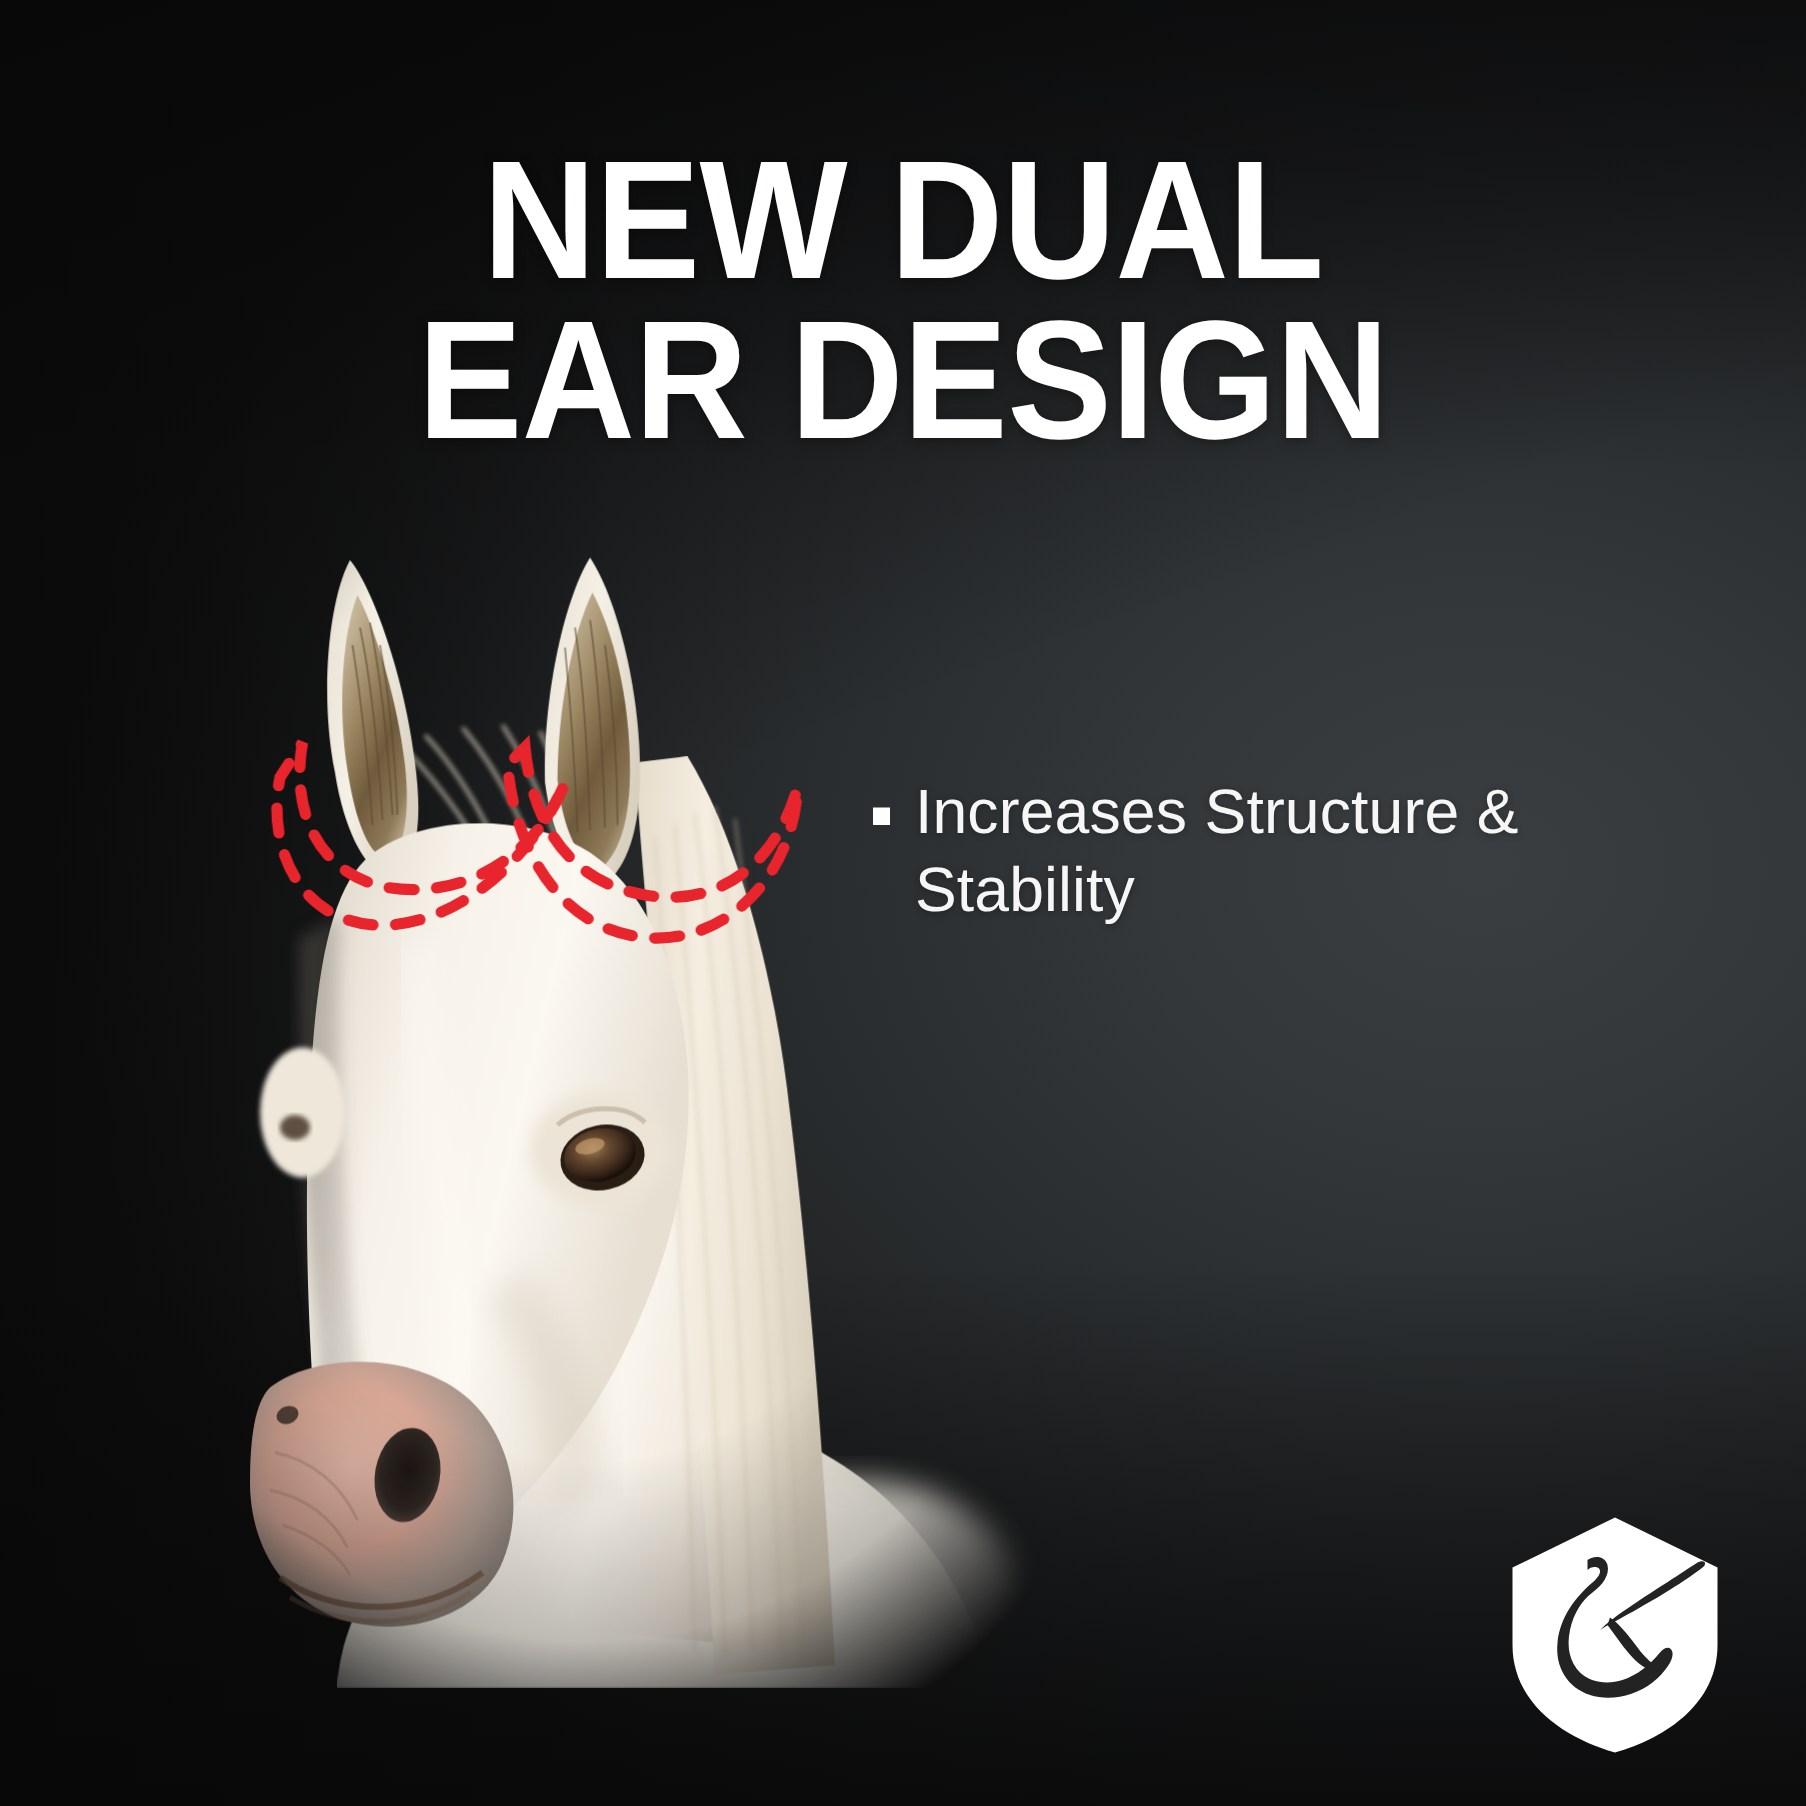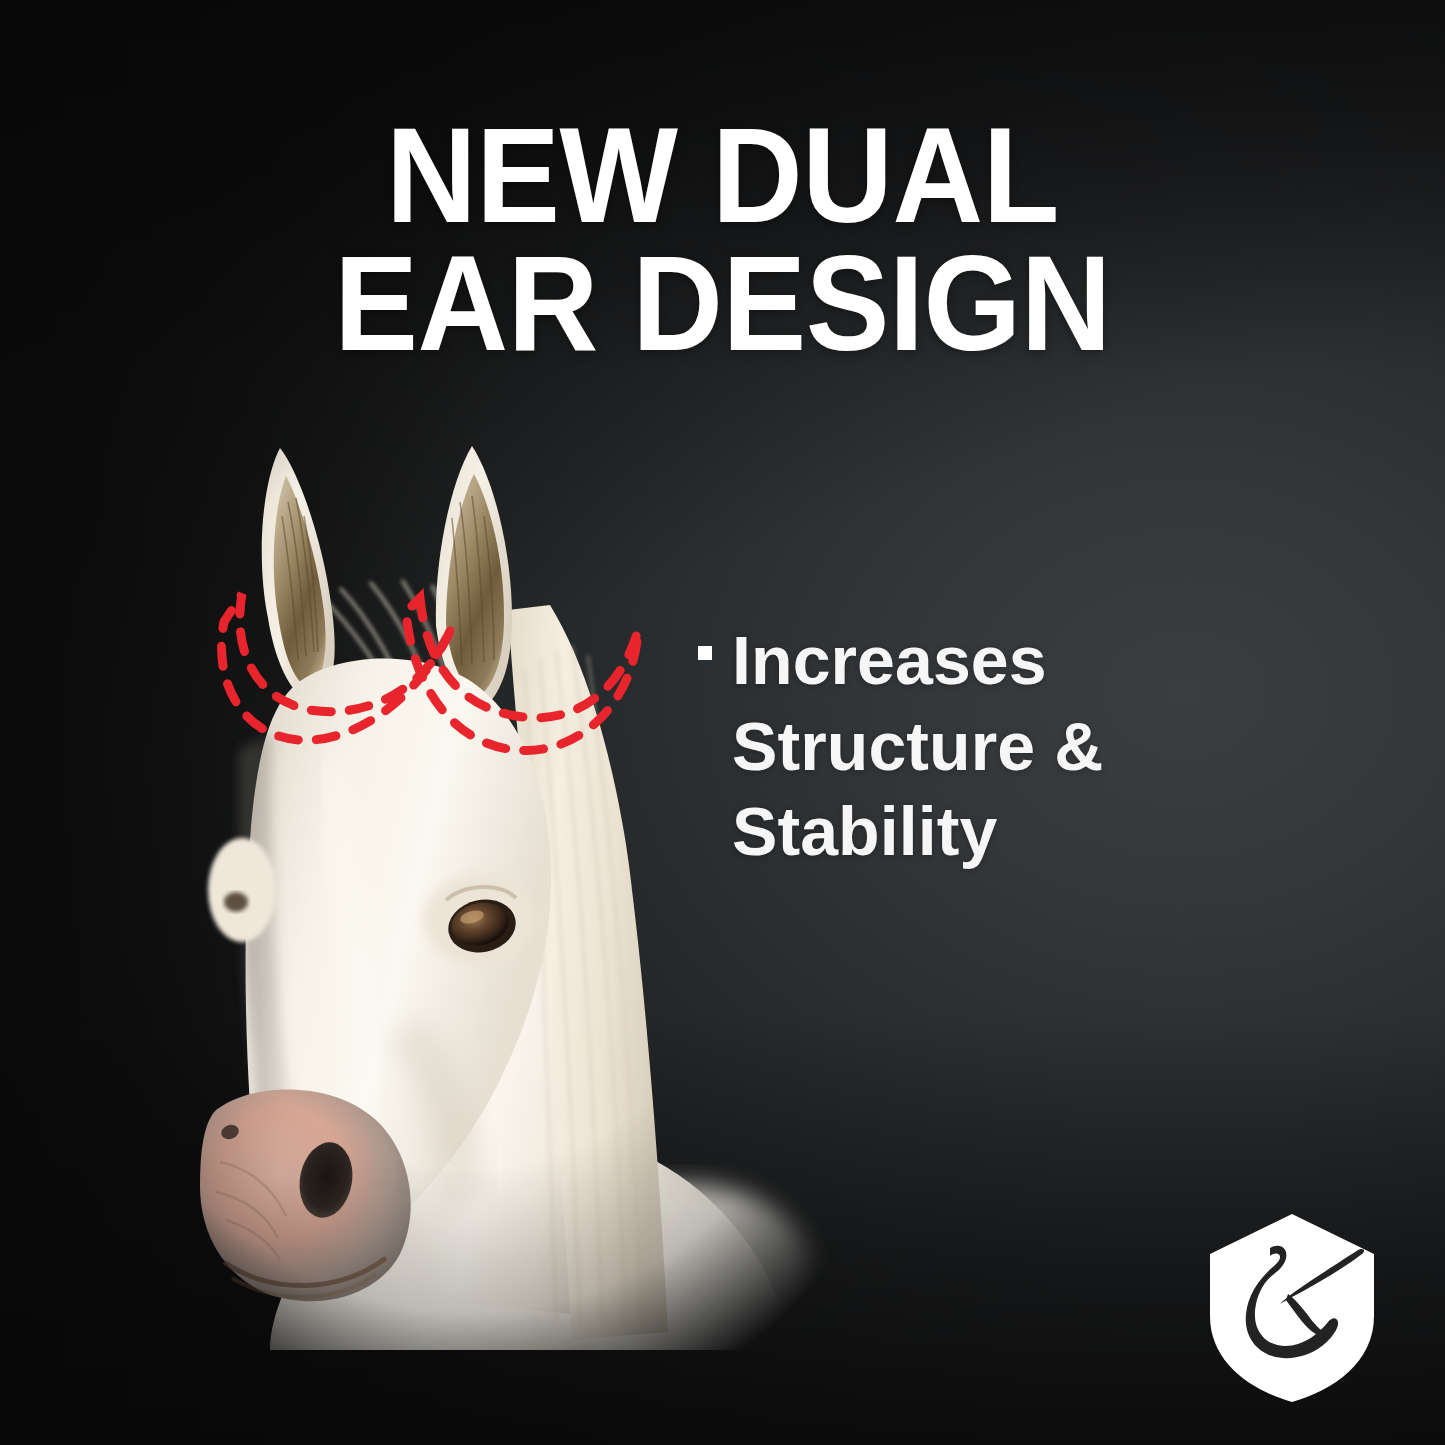--- a/index.html
+++ b/index.html
@@ -69,23 +69,23 @@
   }
   .bullet-marker {
     flex: 0 0 auto;
     width: 14px;
     height: 14px;
     background: #ffffff;
     margin-top: 28px;
     margin-right: 20px;
   }
   .bullet-text {
-    font-size: 68px;
+    font-size: 50px;
     line-height: 1.26;
-    font-weight: 700;
+    font-weight: 400;
     letter-spacing: 0.1px;
     color: #f6f6f6;
     text-shadow: 0 1px 6px rgba(0,0,0,0.3);
   }
 
   
   .horse-wrap {
     position: absolute;
     left: 120px;
     top: 420px;

